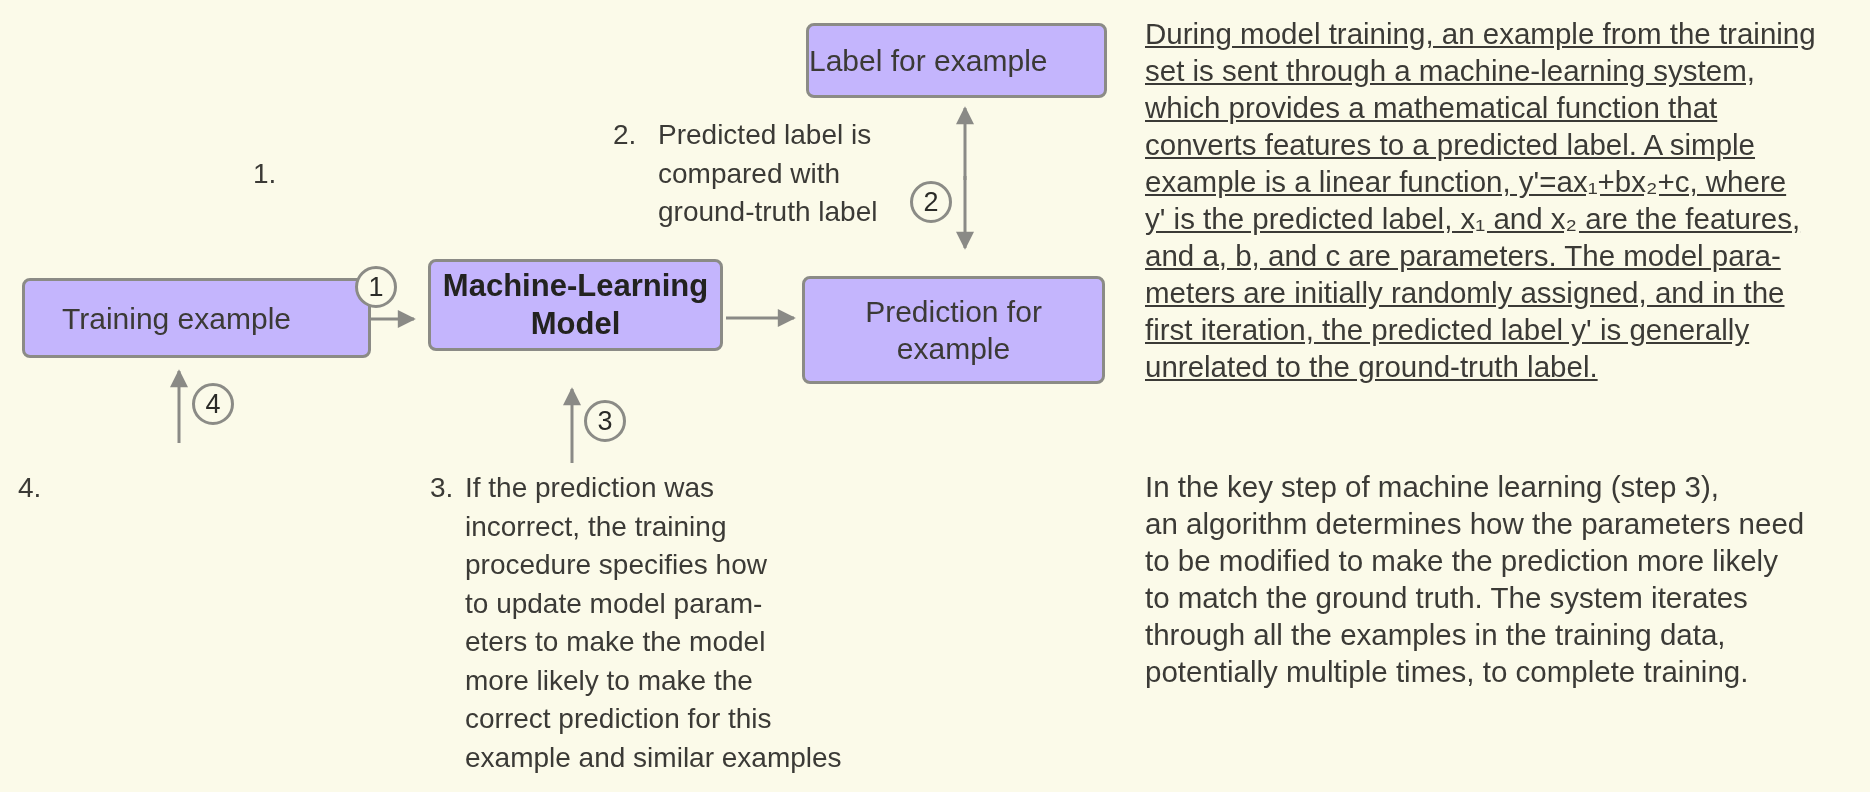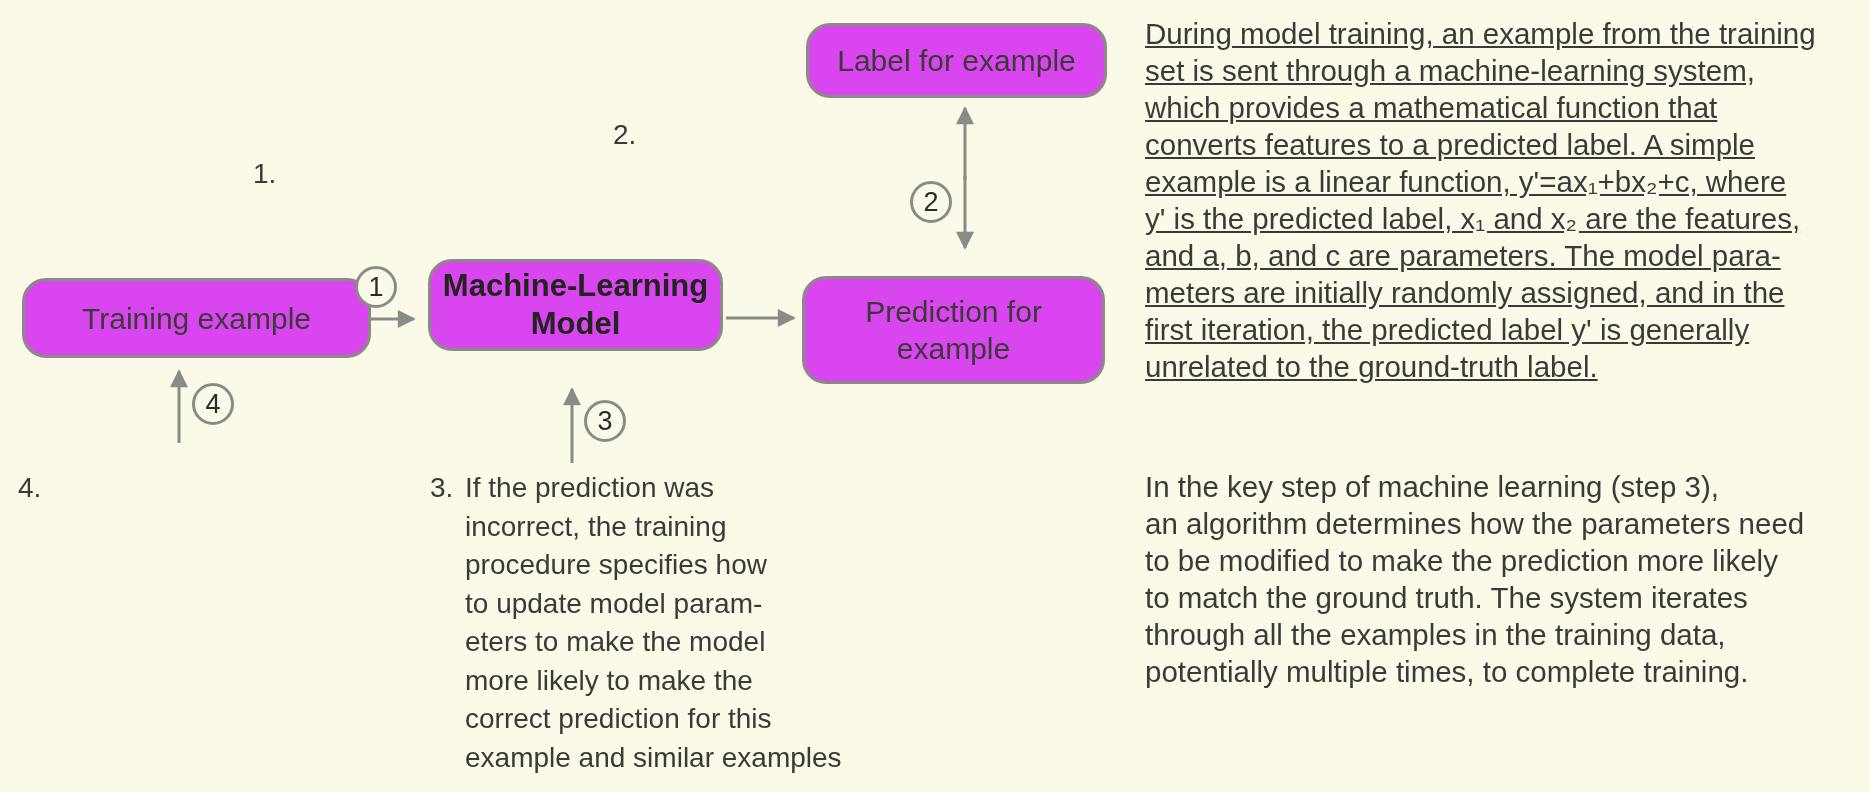--- a/index.html
+++ b/index.html
@@ -6,29 +6,29 @@
   .canvas{
     position:relative;
     width:1870px;height:792px;
     background:#fbfae9;
     font-family:"Liberation Sans","DejaVu Sans",sans-serif;
     color:#3b3a36;
     overflow:hidden;
   }
   .box{
     position:absolute;
-    background:#d946ef;
+    background:#c4b5fd;
     border:3px solid #8b8b86;
-    border-radius:24px;
+    border-radius:8px;
     box-sizing:border-box;
-    display:flex;align-items:center;justify-content:center;
+    display:flex;align-items:center;
     text-align:center;
     font-size:30px;line-height:37px;
   }
-  .box-training{left:22px;top:278px;width:349px;height:80px;}
+  .box-training{left:22px;top:278px;width:349px;height:80px;padding-left:37px;}
   .box-model{left:428px;top:259px;width:295px;height:92px;font-weight:bold;font-size:31px;line-height:38px;color:#232320;padding:0 10px;}
   .box-prediction{left:802px;top:260px;width:303px;height:108px;padding:0 28px;margin-top:16px;}
   .box-label{left:806px;top:23px;width:301px;height:75px;}
   .badge{
     position:absolute;width:42px;height:42px;
     border:3px solid #8b8b86;border-radius:50%;
     background:#fbfae9;box-sizing:border-box;
     display:flex;align-items:center;justify-content:center;
     font-size:27px;color:#2b2b28;
   }
@@ -109,20 +109,23 @@
   <div class="badge badge4">
     <span>4</span>
   </div>
 
   <div class="step step1">
     <span class="num">1.</span>
   </div>
 
   <div class="step step2">
     <span class="num">2.</span>
+    <div>Predicted label is
+compared with
+ground-truth label</div>
   </div>
 
   <div class="step step3">
     <span class="num">3.</span>
     <div>If the prediction was
 incorrect, the training
 procedure specifies how
 to update model param-
 eters to make the model
 more likely to make the

